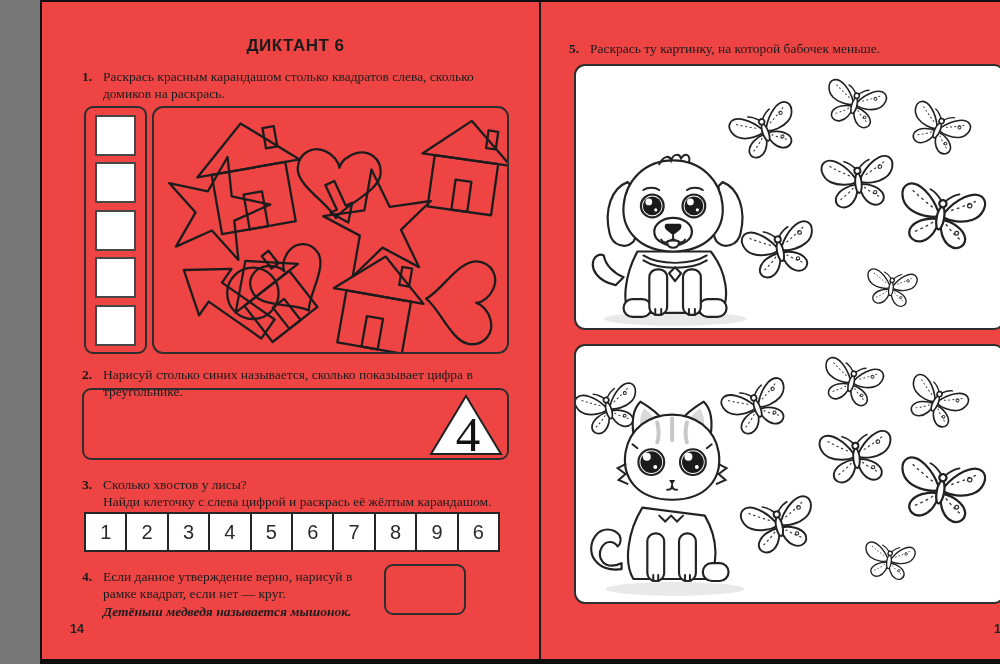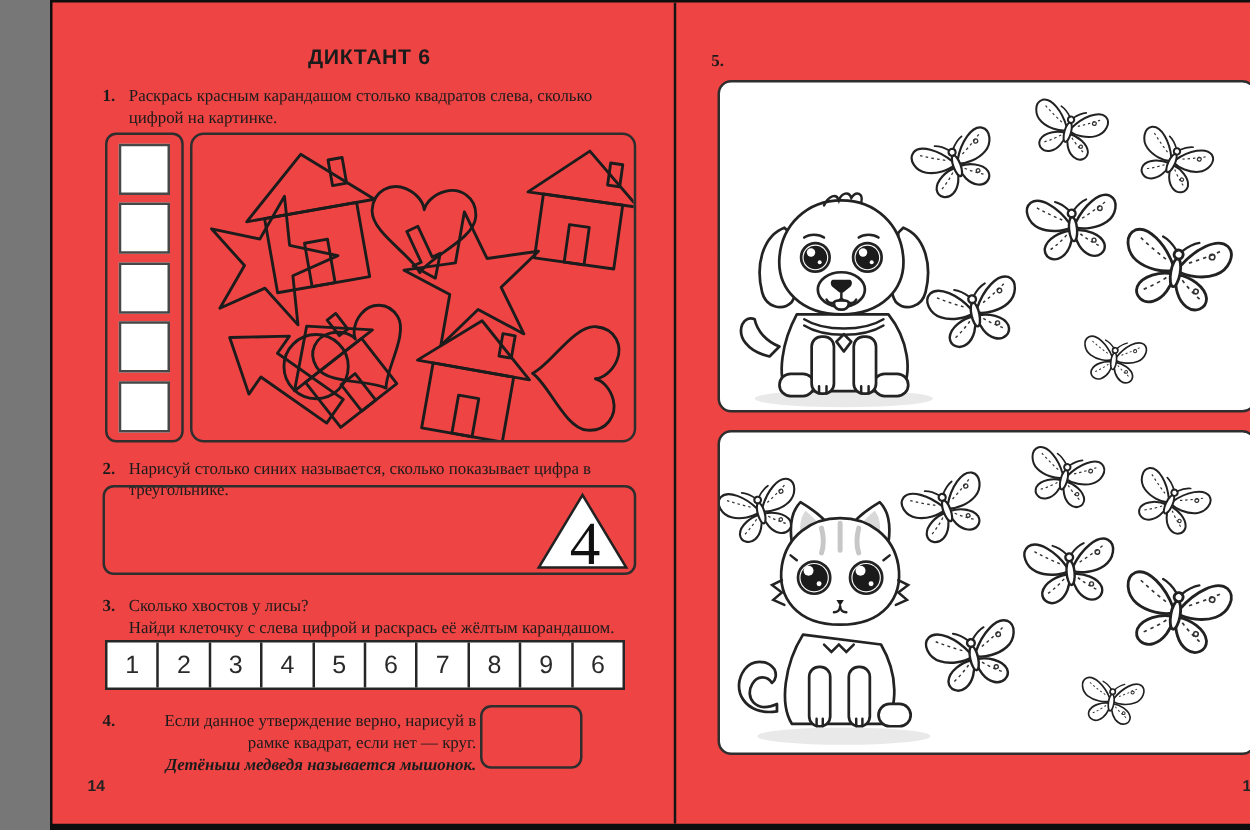--- a/index.html
+++ b/index.html
@@ -113,21 +113,21 @@
   </defs>
 </svg>
 
 <div class="spread">
   <div class="divider"></div>
 
   <div class="abs page-title">ДИКТАНТ 6</div>
 
   <div class="abs task" style="left:40px; top:66px; width:427px;">
     <span class="tnum">1.</span>
-    <span class="ttext" style="width:404px;">Раскрась красным карандашом столько квадратов слева, сколько цифрой на картинке.</span>
+    <span class="ttext" style="width:404px;">Раскрась красным карандашом столько квадратов слева, сколько домиков на раскрась.</span>
   </div>
 
   <div class="abs squares-panel">
       <div class="sq"></div>
       <div class="sq"></div>
       <div class="sq"></div>
       <div class="sq"></div>
       <div class="sq"></div>
     </div>
 
@@ -176,32 +176,33 @@
       <div class="cell">5</div>
       <div class="cell">6</div>
       <div class="cell">7</div>
       <div class="cell">8</div>
       <div class="cell">9</div>
       <div class="cell">6</div>
     </div>
 
   <div class="abs task" style="left:40px; top:566px; width:300px;">
     <span class="tnum">4.</span>
-    <span class="ttext" style="width:278px;text-align:right;">
+    <span class="ttext" style="width:278px;">
       <span>Если данное утверждение верно, нарисуй в рамке квадрат, если нет — круг.</span><br>
       <span class="statement">Детёныш медведя называется мышонок.</span>
     </span>
   </div>
 
   <div class="abs answer-box"></div>
 
   <div class="abs page-num" style="left:28px; top:620px;">14</div>
 
   <div class="abs task" style="left:527px; top:38px; width:440px;">
     <span class="tnum">5.</span>
+    <span class="ttext">Раскрась ту картинку, на которой бабочек меньше.</span>
   </div>
 
   <div class="abs photo-frame" style="top:62px; height:266px;">
     <svg class="scene" viewBox="0 0 431 262">
       <g transform="translate(10,78)">
         <ellipse class="shadow" cx="90" cy="176" rx="72" ry="7"></ellipse>
         <path class="an" d="M30,142 C12,138 4,126 8,116 C10,112 14,110 18,112 C20,122 28,130 38,134 Z"></path>
         <path class="an" d="M52,108 C40,130 36,158 44,170 L136,170 C146,156 142,128 126,108 Z"></path>
         <rect class="an" x="38" y="156" width="28" height="18" rx="9"></rect>
         <rect class="an" x="114" y="156" width="28" height="18" rx="9"></rect>

